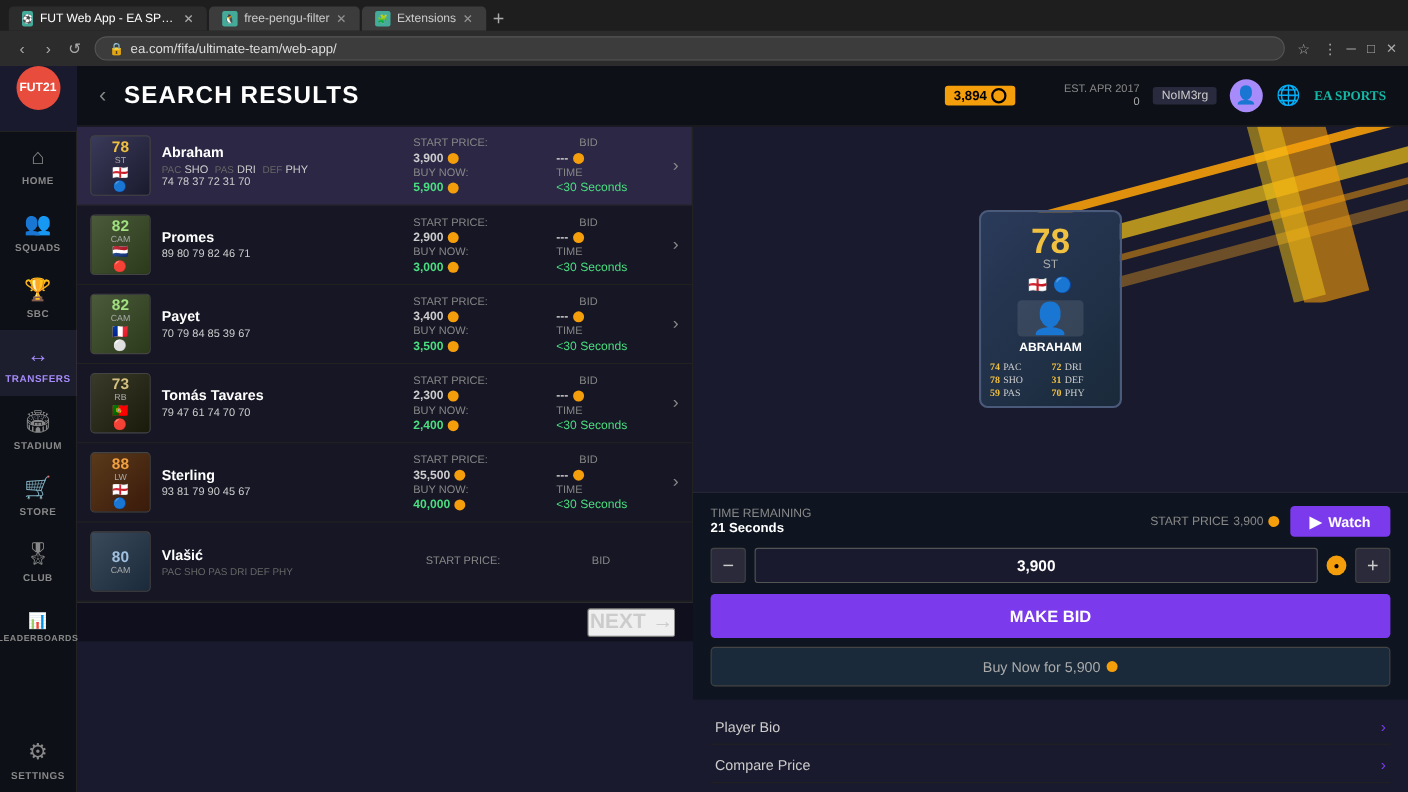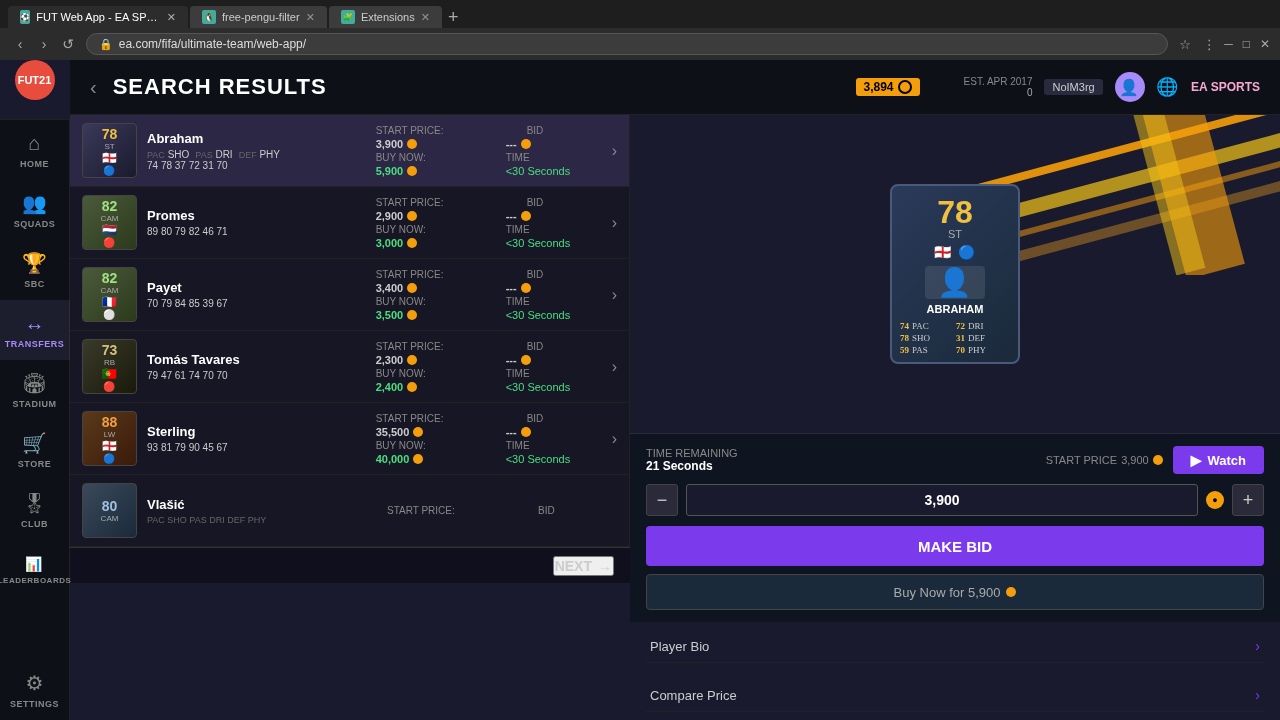--- a/index.html
+++ b/index.html
@@ -77,21 +77,21 @@
     .time-val { color: #4ade80; font-size: 11px; }
     .arrow-btn { color: #888; font-size: 16px; margin-left: 6px; }
 
     
     .results-panel::-webkit-scrollbar { width: 6px; }
     .results-panel::-webkit-scrollbar-track { background: #111; }
     .results-panel::-webkit-scrollbar-thumb { background: #444; border-radius: 3px; }
 
     
     .next-bar { height: 36px; background: #0f0f1e; display: flex; align-items: center; justify-content: flex-end; padding: 0 16px; border-top: 1px solid #333; }
-    .next-btn { color: #ccc; font-size: 14px; font-weight: bold; cursor: pointer; display: flex; align-items: center; gap: 6px; }
+    .next-btn { color: #ccc; font-size: 19px; font-weight: bold; cursor: pointer; display: flex; align-items: center; gap: 6px; }
 
     
     .right-panel { flex: 1; display: flex; flex-direction: column; background: #1a1a2e; position: relative; overflow: hidden; }
     .player-showcase { flex: 1; display: flex; align-items: center; justify-content: center; position: relative; min-height: 200px; }
 
     
     .player-card-large { width: 130px; height: 180px; background: linear-gradient(135deg, #2a3a5a, #1a2a3a); border-radius: 8px; border: 2px solid #4a5a7a; display: flex; flex-direction: column; align-items: center; padding: 10px 8px; position: relative; z-index: 5; }
     .card-rating-large { font-size: 32px; font-weight: bold; color: #f0c040; line-height: 1; }
     .card-pos-large { font-size: 11px; color: #aaa; text-transform: uppercase; margin-bottom: 4px; }
     .card-flags { display: flex; gap: 6px; margin-bottom: 6px; font-size: 14px; }
@@ -112,21 +112,21 @@
 
     .bid-input-row { display: flex; align-items: center; gap: 8px; margin-bottom: 10px; }
     .bid-minus { width: 32px; height: 32px; background: #2a2a3a; border: 1px solid #444; border-radius: 3px; color: #ccc; font-size: 18px; cursor: pointer; display: flex; align-items: center; justify-content: center; }
     .bid-input { flex: 1; height: 32px; background: #1a1a2e; border: 1px solid #555; border-radius: 3px; text-align: center; color: #fff; font-size: 14px; font-weight: bold; }
     .bid-coin-icon { width: 18px; height: 18px; background: #f59e0b; border-radius: 50%; display: flex; align-items: center; justify-content: center; font-size: 9px; color: #000; }
     .bid-plus { width: 32px; height: 32px; background: #2a2a3a; border: 1px solid #444; border-radius: 3px; color: #ccc; font-size: 18px; cursor: pointer; display: flex; align-items: center; justify-content: center; }
 
     .make-bid-btn { width: 100%; height: 40px; background: #7c3aed; border: none; border-radius: 4px; color: #fff; font-size: 15px; font-weight: bold; cursor: pointer; margin-bottom: 8px; text-transform: uppercase; }
     .buy-now-btn { width: 100%; height: 36px; background: #1a2a3a; border: 1px solid #444; border-radius: 4px; color: #aaa; font-size: 13px; cursor: pointer; display: flex; align-items: center; justify-content: center; gap: 6px; }
 
-    .info-links { padding: 8px 16px; display: flex; flex-direction: column; gap: 16px; }
+    .info-links { padding: 8px 16px; display: flex; flex-direction: column; gap: 2px; }
     .info-link { display: flex; justify-content: space-between; align-items: center; padding: 8px 4px; border-bottom: 1px solid #222; color: #ccc; font-size: 13px; cursor: pointer; }
     .info-arrow { color: #7c3aed; font-size: 14px; }
   </style>
 </head>
 <body>
 
 <div class="browser-chrome">
   <div class="browser-tabs">
     <div class="browser-tab active">
       <div class="tab-favicon">⚽</div>
@@ -222,21 +222,21 @@
           <span>3,894</span>
           <div class="coins-icon"></div>
         </div>
         <div style="display:flex;flex-direction:column;align-items:flex-end;margin-left:32px;">
           <span class="est-text">EST. APR 2017</span>
           <span style="font-size:10px;color:#aaa;">0</span>
         </div>
         <span class="user-badge">NoIM3rg</span>
         <div style="width:30px;height:30px;background:#a78bfa;border-radius:50%;display:flex;align-items:center;justify-content:center;font-size:16px;">👤</div>
         <span style="color:#e84c3d;font-size:18px;font-weight:bold;">🌐</span>
-        <span style="color:#f9a8d4;font-size:12px;font-weight:bold;">EA SPORTS</span>
+        <span style="color:#14b8a6;font-size:12px;font-weight:bold;font-family:Liberation Serif, serif;">EA SPORTS</span>
       </div>
     </div>
 
     <div class="main-area">
 
       <div style="display:flex;flex-direction:column;width:560px;">
         <div class="results-panel">
 
           <div class="result-item selected">
             <div class="player-card-mini">

